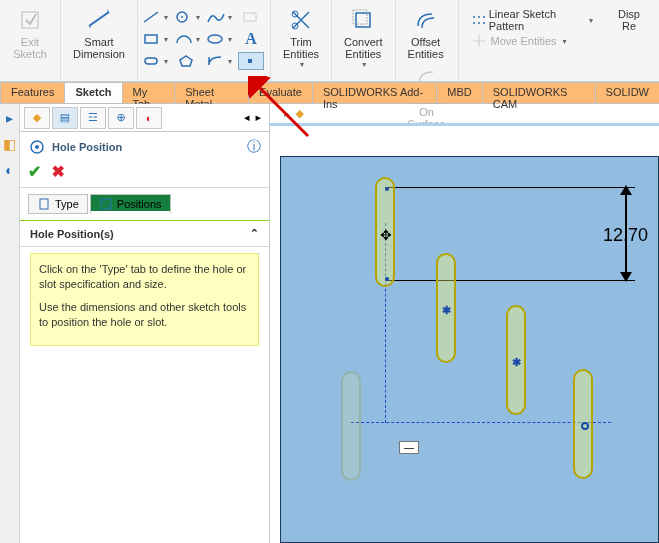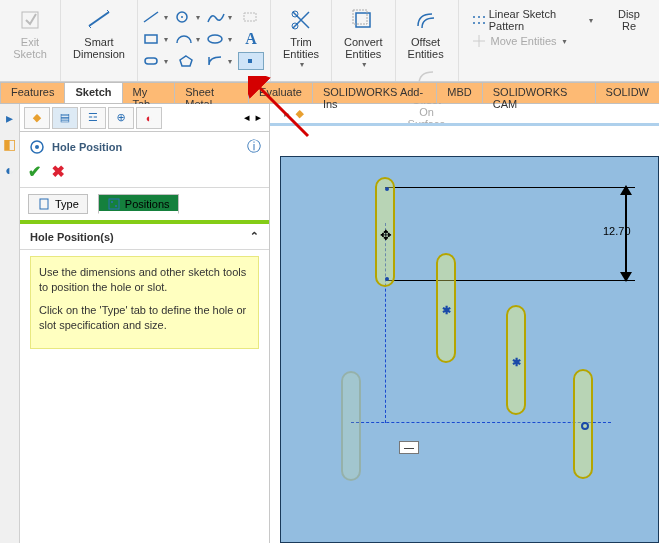--- a/index.html
+++ b/index.html
@@ -31,40 +31,40 @@
   
   
   .panel { width: 250px; border-right:1px solid #c8c8c8; background:#fff; display:flex; flex-direction:column; }
   .panel-tabs { height: 28px; border-bottom:1px solid #c8c8c8; display:flex; align-items:center; gap:2px; padding:0 4px;}
   .panel-tab-icon { width:26px; height:22px; border:1px solid #c8c8c8; display:flex; align-items:center; justify-content:center; background:#f8f8f8; cursor:pointer;}
   .panel-header { display:flex; align-items:center; gap:6px; padding:6px 8px 4px 8px; }
   .panel-header .title { font-weight:bold; color:#3a5a7a; }
   .confirm-row { display:flex; gap:10px; padding:2px 8px 6px 8px; border-bottom:1px solid #d8d8d8;}
   .confirm-row .ok { color:#2e9e2e; font-size:16px; font-weight:bold; cursor:pointer;}
   .confirm-row .cancel { color:#d23; font-size:16px; font-weight:bold; cursor:pointer;}
-  .sub-tabs { display:flex; gap:10px; padding:6px 8px; border-bottom:4px solid #84cc16;align-items:flex-end;}
+  .sub-tabs { display:flex; gap:2px; padding:6px 8px; border-bottom:1px solid #84cc16;align-items:flex-end;}
   .sub-tab { border:1px solid #c0c0c0; padding:2px 8px; display:flex; align-items:center; gap:4px; background:#f5f5f5; cursor:pointer;}
   .sub-tab.active { background:#15803d; border-bottom:1px solid #fff; box-shadow: inset 0 -2px 0 0 #fff; }
   .section-head { display:flex; justify-content:space-between; align-items:center; padding:6px 10px; font-weight:bold; color:#333; border-bottom:1px solid #d8d8d8;}
   .section-head .chev { cursor:pointer; }
   .help-box { margin:6px 10px; background:#ffffc0; border:1px solid #e8e880; padding:8px; color:#333; line-height:1.35;}
   .help-box p { margin-bottom:8px; }
 
   
   .canvas-wrap { flex:1; display:flex; flex-direction:column; }
   .doc-title { height: 22px; display:flex; align-items:center; gap:6px; padding-left:14px; color:#333; border-bottom: 3px solid #aed0ec;}
   .canvas { flex:1; position:relative; background:#fff; }
   .part-face { position:absolute; left:10px; top:30px; right:0; bottom:0; background:#93bde0; border:1px solid #1a3a5a; }
   
   .slot { position:absolute; width:20px; border:2px solid #b5a500; background: rgba(255,255,100,0.35); border-radius: 10px; }
   .slot .center { position:absolute; left:50%; top:50%; width:8px; height:8px; transform:translate(-50%,-50%); color:#1a4aa8; font-weight:bold;}
   
   
   .dim-line { position:absolute; background:#000; }
-  .dim-text { position:absolute; color:#000; font-size:11px; }
+  .dim-text { position:absolute; color:#000; font-size:18px; }
 
   
   .constr-h { position:absolute; border-top:1.5px dashed #1a4ad0; height:0; }
   .constr-v { position:absolute; border-left:1.5px dashed #1a4ad0; width:0; }
 
   
   .red-arrow { position:absolute; width:70px; height:70px; pointer-events:none;}
   .red-arrow svg { width:100%; height:100%; }
 
   .small-tag { position:absolute; background:#fff; border:1px solid #777; padding:0 4px; font-size:10px;}
@@ -316,22 +316,22 @@
         <span>Positions</span>
       </div>
     </div>
 
     <div class="section-head">
       <span>Hole Position(s)</span>
       <span class="chev">⌃</span>
     </div>
 
     <div class="help-box">
+      <p>Click on the 'Type' tab to define the hole or slot specification and size.</p>
       <p>Use the dimensions and other sketch tools to position the hole or slot.</p>
-      <p>Click on the 'Type' tab to define the hole or slot specification and size.</p>
     </div>
   </div>
 
   <div class="canvas-wrap">
     <div class="doc-title">
       <span style="color:#888">▸</span>
       <span style="color:#e8a030">◆</span>
     </div>
     <div class="canvas">
       <div class="part-face">

